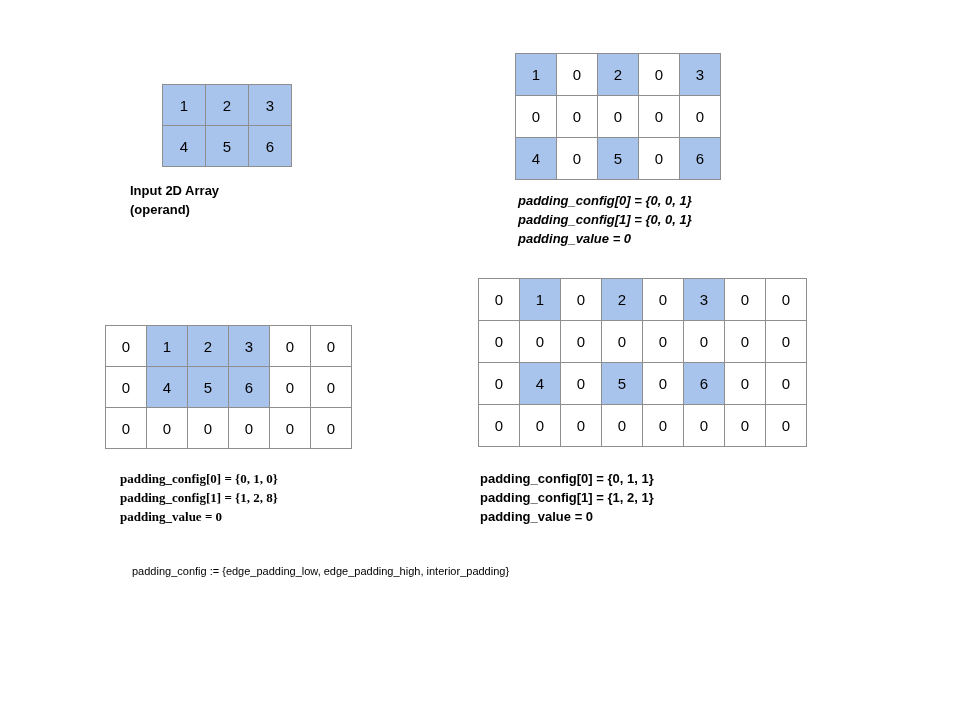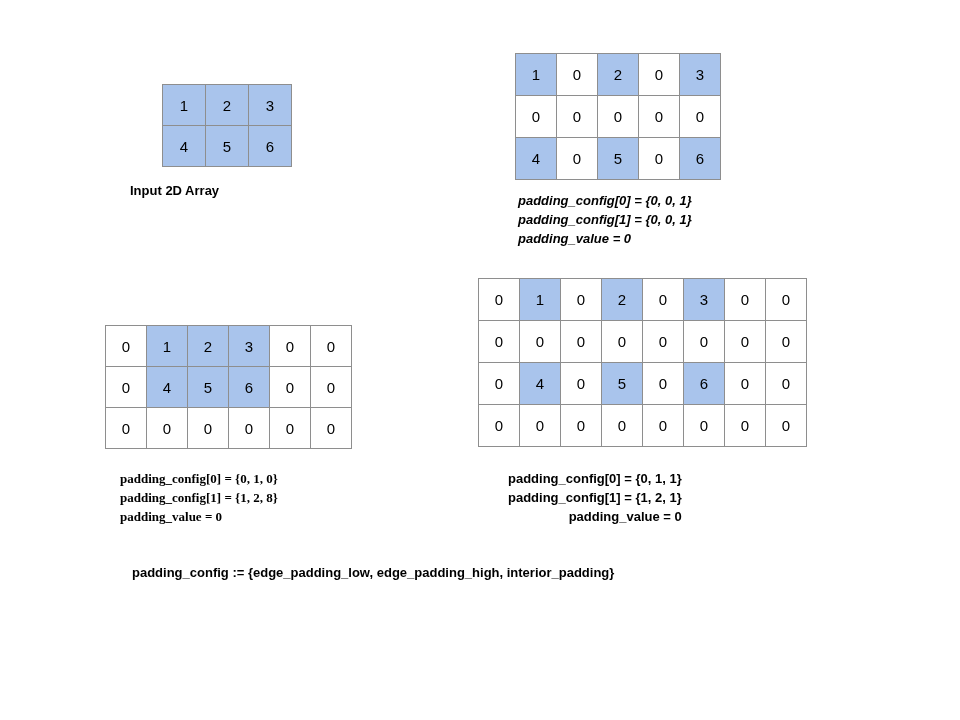--- a/index.html
+++ b/index.html
@@ -37,41 +37,42 @@
     font-size: 13px;
     font-weight: bold;
     line-height: 19px;
     color: var(--text, #000);
     white-space: nowrap;
   }
   .caption.center { text-align: left; }
 
   .footer-note {
     position: absolute;
-    font-size: 13px;
-    font-weight: bold;
+    font-size: 11px;
+    font-weight: normal;
     color: var(--text, #000);
     white-space: nowrap;
   }
 </style>
 </head>
 <body>
 
 <div class="page">
 
   <div class="grid-block" style="left: 162px; top: 84px; grid-template-columns: repeat(3, 42px); grid-auto-rows: 40px;">
       <div class="cell hl">1</div>
       <div class="cell hl">2</div>
       <div class="cell hl">3</div>
       <div class="cell hl">4</div>
       <div class="cell hl">5</div>
       <div class="cell hl">6</div>
     </div>
   <div class="caption center" style="left:130px; top:181px; width:190px;">
     <div>Input 2D Array</div>
+    <div>(operand)</div>
   </div>
 
   <div class="grid-block" style="left: 515px; top: 53px; grid-template-columns: repeat(5, 40px); grid-auto-rows: 41px;">
       <div class="cell hl">1</div>
       <div class="cell">0</div>
       <div class="cell hl">2</div>
       <div class="cell">0</div>
       <div class="cell hl">3</div>
       <div class="cell">0</div>
       <div class="cell">0</div>
@@ -143,21 +144,21 @@
       <div class="cell">0</div>
       <div class="cell">0</div>
       <div class="cell">0</div>
       <div class="cell">0</div>
       <div class="cell">0</div>
       <div class="cell">0</div>
       <div class="cell">0</div>
       <div class="cell">0</div>
       <div class="cell">0</div>
     </div>
-  <div class="caption" style="left:508px; top:469px;text-align:right;">
+  <div class="caption" style="left:480px; top:469px;">
     <div>padding_config[0] = {0, 1, 1}</div>
     <div>padding_config[1] = {1, 2, 1}</div>
     <div>padding_value = 0</div>
   </div>
 
   <div class="footer-note" style="left:132px; top:565px;">padding_config := {edge_padding_low, edge_padding_high, interior_padding}</div>
 
 </div>
 
 </body></html>

